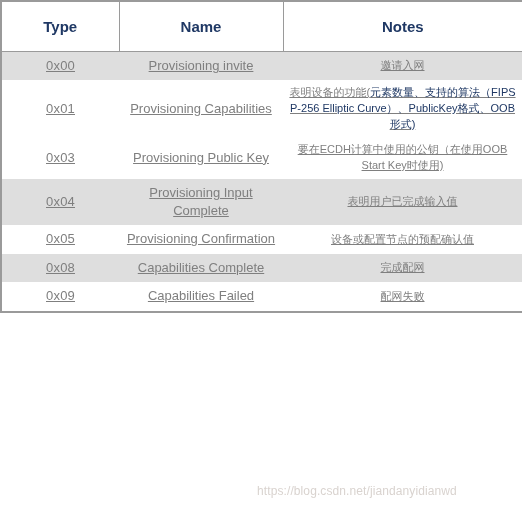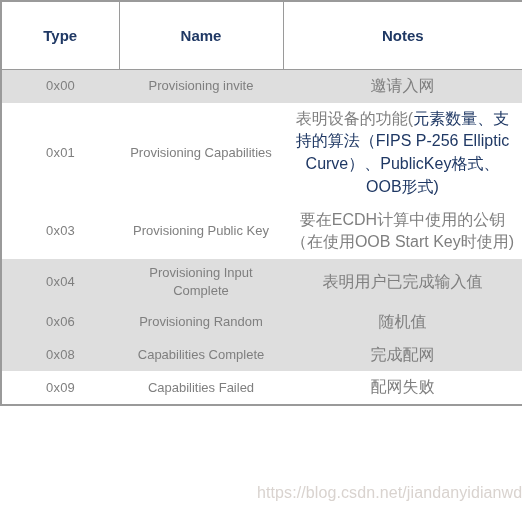--- a/index.html
+++ b/index.html
@@ -36,50 +36,51 @@
   thead th {
     height: 33px;
     background: #ffffff;
     color: #1f3864;
     font-weight: bold;
     font-size: 15px;
     text-align: center;
     vertical-align: middle;
     border-bottom: 1px solid #9a9a9a;
     border-right: 1px solid #9a9a9a;
-    padding: 17px 4px;
+    padding: 8px 4px;
   }
   thead th:last-child { border-right: none; }
 
   tbody td {
     color: #7f7f7f;
     font-size: 13px;
     text-align: center;
     vertical-align: middle;
     padding: 5px 6px;
     line-height: 1.42;
     border: none;
+    text-decoration: underline;
   }
   tbody tr.shaded td { background: #dedede; }
   tbody tr.plain td  { background: #ffffff; }
 
   td.cell-type { font-size: 13px; letter-spacing: 0.2px; }
   td.cell-name { font-size: 13px; }
-  td.cell-notes { font-size: 16px; }
+  td.cell-notes { font-size: 11px; }
 
   .hl {
     color: #1f3864;
     margin-top: 38px;
   }
 
   .watermark {
     position: absolute;
     left: 257px;
     top: 484px;
-    font-size: 16px;
+    font-size: 12px;
     color: #d9d3cf;
     white-space: nowrap;
     pointer-events: none;
     letter-spacing: 0.1px;
   }
 </style>
 </head>
 <body>
 
 <div class="table-wrap">
@@ -111,24 +112,24 @@
       <tr class="plain">
         <td class="cell-type">0x03</td>
         <td class="cell-name">Provisioning Public Key</td>
         <td class="cell-notes"><span>要在ECDH计算中使用的公钥（在使用OOB Start Key时使用)</span><span class="hl"></span></td>
       </tr>
       <tr class="shaded">
         <td class="cell-type">0x04</td>
         <td class="cell-name">Provisioning Input Complete</td>
         <td class="cell-notes"><span>表明用户已完成输入值</span><span class="hl"></span></td>
       </tr>
-      <tr class="shaded">
-        <td class="cell-type">0x06</td>
-        <td class="cell-name">Provisioning Random</td>
-        <td class="cell-notes"><span>随机值</span><span class="hl"></span></td>
+      <tr class="plain">
+        <td class="cell-type">0x05</td>
+        <td class="cell-name">Provisioning Confirmation</td>
+        <td class="cell-notes"><span>设备或配置节点的预配确认值</span><span class="hl"></span></td>
       </tr>
       <tr class="shaded">
         <td class="cell-type">0x08</td>
         <td class="cell-name">Capabilities Complete</td>
         <td class="cell-notes"><span>完成配网</span><span class="hl"></span></td>
       </tr>
       <tr class="plain">
         <td class="cell-type">0x09</td>
         <td class="cell-name">Capabilities Failed</td>
         <td class="cell-notes"><span>配网失败</span><span class="hl"></span></td>

